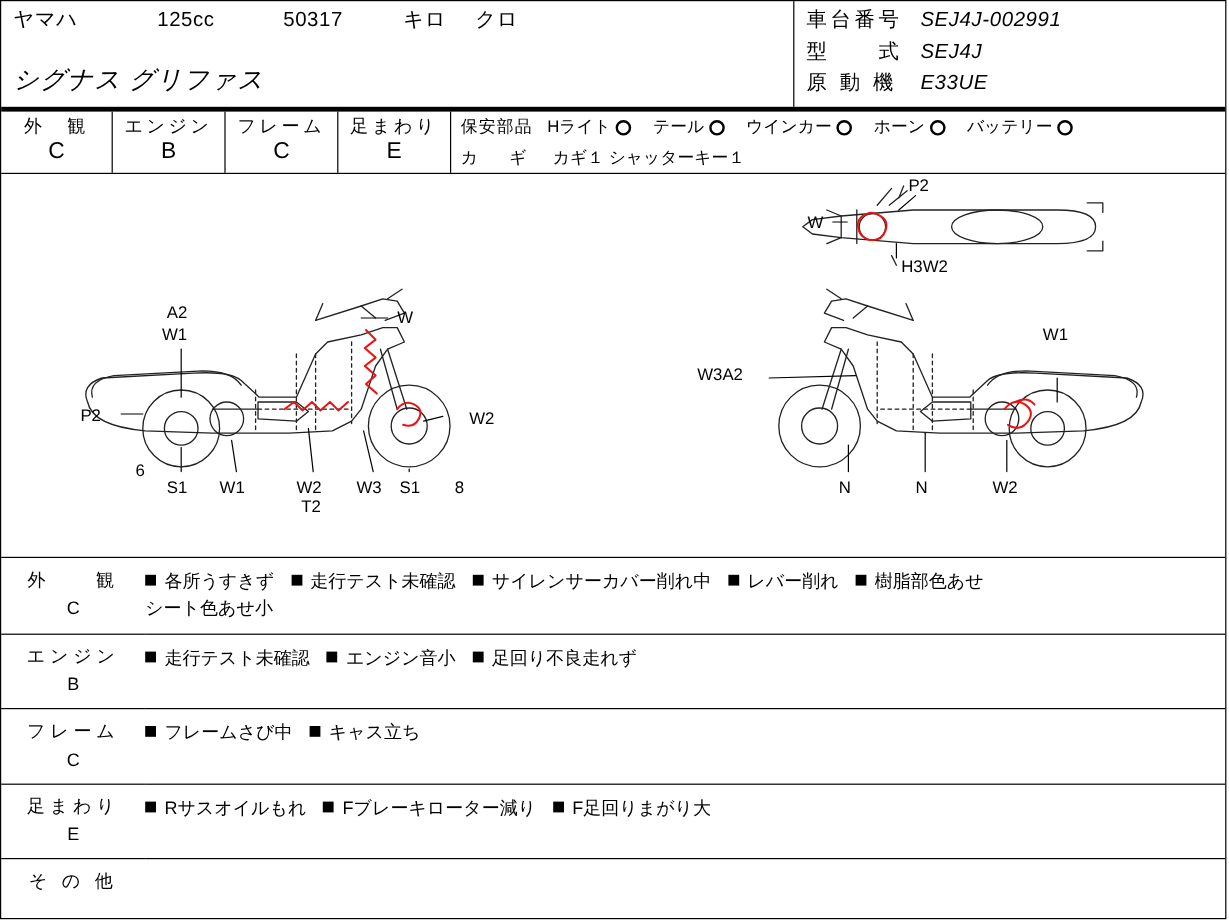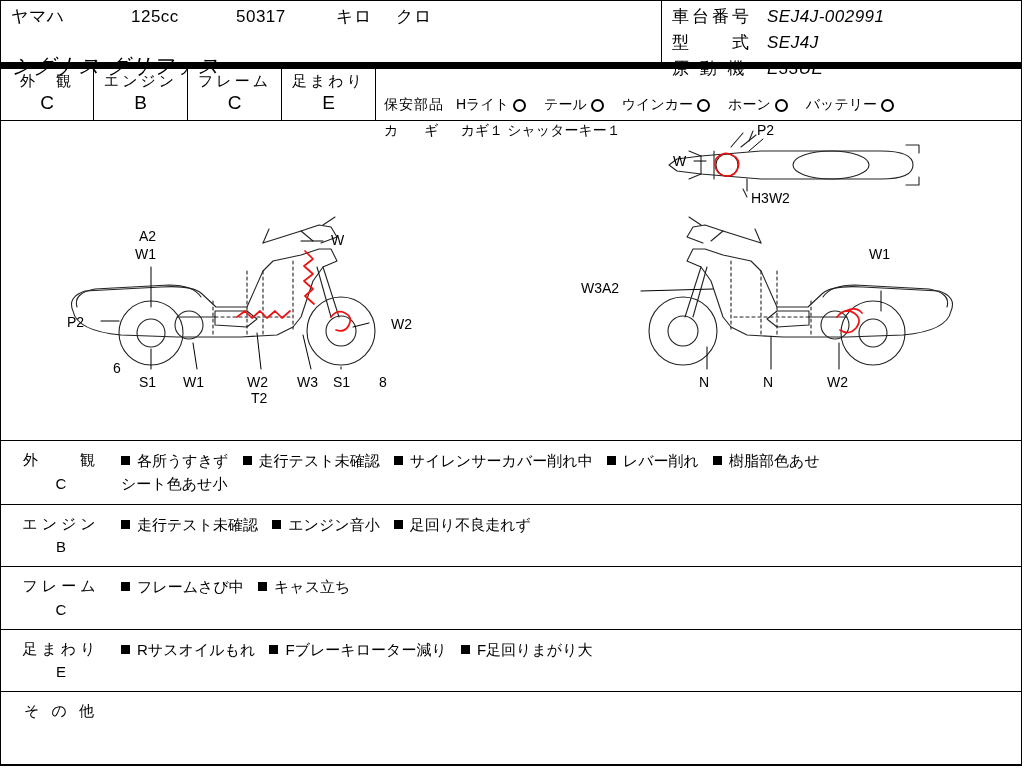--- a/index.html
+++ b/index.html
@@ -1,20 +1,20 @@
 <!DOCTYPE html>
 <html><head>
 <meta charset="utf-8">
 <style>
   html,body{margin:0;padding:0;background:#fff;}
   body{width:1024px;height:768px;font-family:"Liberation Sans","DejaVu Sans",sans-serif;color:#000;}
   .sheet{width:1022px;height:766px;border:1px solid #000;box-sizing:border-box;position:relative;}
 
   
-  .header{display:flex;border-bottom:7px solid #000000;height:68px;box-sizing:border-box;}
+  .header{display:flex;border-bottom:4px solid #000000;height:92px;box-sizing:border-box;}
   .hdr-left{width:660px;box-sizing:border-box;padding:4px 0 0 10px;}
   .hdr-right{flex:1;box-sizing:border-box;border-left:1px solid #000;padding:4px 0 0 10px;}
   .model-line{font-size:17px;letter-spacing:0.5px;display:flex;align-items:baseline;}
   .model-line .maker{width:120px;}
   .model-line .disp{width:105px;}
   .model-line .km{width:100px;}
   .model-line .kl{width:60px;}
   .name-line{font-size:21px;margin-top:24px;letter-spacing:1px;font-style:italic;}
   .hdr-row{font-size:17px;display:flex;align-items:baseline;margin-bottom:3px;}
   .hdr-row .lbl{width:95px;letter-spacing:3px;}
@@ -23,21 +23,21 @@
   
   .grades{display:flex;border-bottom:1px solid #000;height:52px;box-sizing:border-box;}
   .gcell{border-right:1px solid #000;box-sizing:border-box;text-align:center;padding-top:3px;}
   .gcell .gl{font-size:15px;letter-spacing:3px;}
   .gcell .gv{font-size:19px;margin-top:1px;}
   .g1{width:93px;}
   .g2{width:93px;}
   .g3{width:94px;}
   .g4{width:94px;}
   .g5{width:94px;}
-  .gopt{flex:1;padding:0;text-align:left;border-right:none;margin-top:23px;}
+  .gopt{flex:1;padding:0;text-align:left;border-right:none;}
   .opt-row{display:flex;align-items:center;font-size:14px;height:26px;padding-left:8px;box-sizing:border-box;}
   .opt-row.second{border-top:0;}
   .opt-label{letter-spacing:1px;margin-right:12px;}
   .opt-item{display:flex;align-items:center;margin-right:18px;}
   .opt-item span{margin-right:4px;}
   .ring{display:inline-block;width:13px;height:13px;border:2.5px solid #000;border-radius:50%;box-sizing:border-box;}
   .key-label{letter-spacing:6px;margin-right:16px;font-family:Liberation Mono, monospace;}
 
   
   .diagram{height:320px;border-bottom:1px solid #000;position:relative;box-sizing:border-box;}

